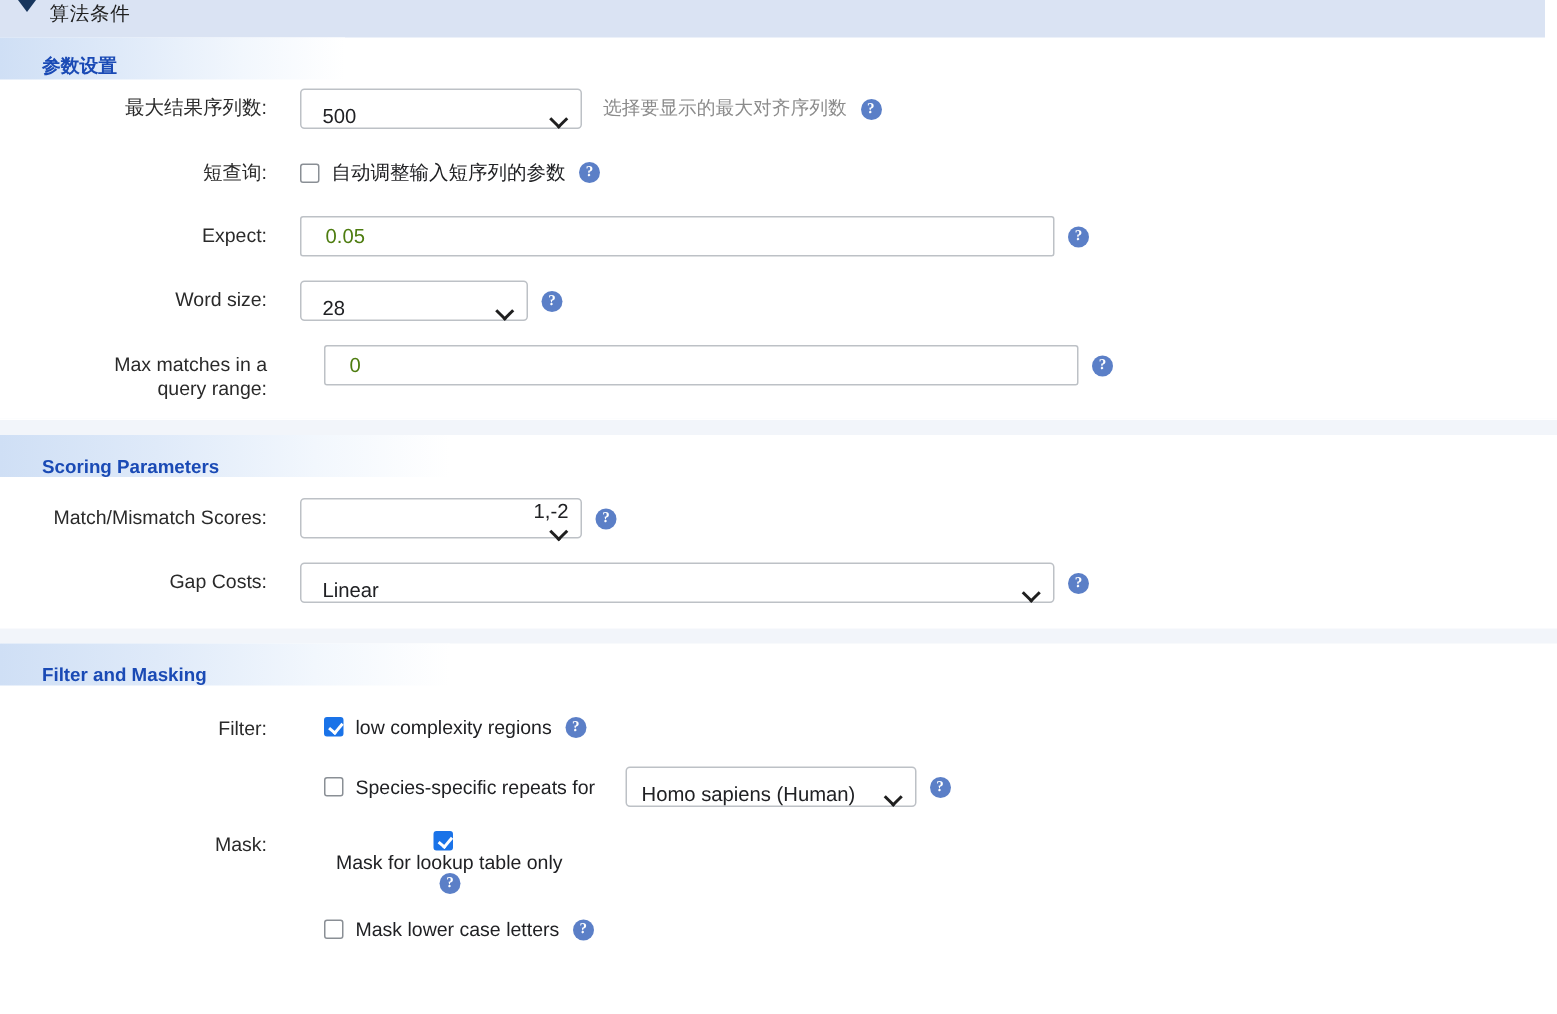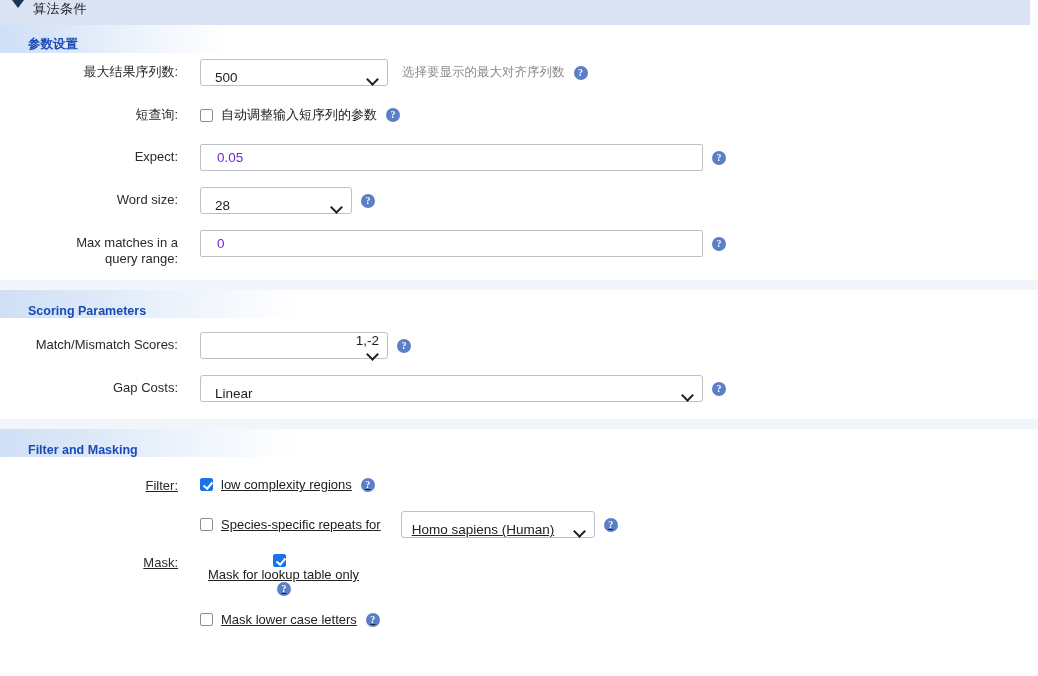--- a/index.html
+++ b/index.html
@@ -65,21 +65,21 @@
   }
 
   
   .section-body { padding-top: 6px; }
   .row {
     display: flex;
     align-items: flex-start;
     min-height: 26px;
     margin-bottom: 16px;
   }
-  .row.tight { margin-bottom: 12px; }
+  .row.tight { margin-bottom: 12px; gap: 16px; }
   .lbl {
     width: 200px;
     text-align: right;
     padding-right: 22px;
     box-sizing: border-box;
     font-size: 13px;
     color: #2a2a2a;
     line-height: 16px;
     padding-top: 5px;
     white-space: pre-line;
@@ -128,21 +128,21 @@
   .txt {
     height: 27px;
     border: 1px solid #bdc1c6;
     border-radius: 2px;
     background: #ffffff;
     display: flex;
     align-items: center;
     box-sizing: border-box;
     padding-left: 16px;
     font-size: 13.5px;
-    color: #6d28d9;
+    color: #4d7c0f;
   }
   .txt.w-expect { width: 503px; }
   .txt.w-maxmatch { width: 503px; }
 
   
   .cbox {
     width: 13px; height: 13px;
     border: 1px solid #8a8f95;
     border-radius: 2px;
     background: #ffffff;
@@ -292,21 +292,21 @@
   </div>
 
 </div>
 
 <div class="band"></div>
 
 <div class="sec-head wide">
   <span class="sec-head-label">Filter and Masking</span>
 </div>
 
-<div class="section-body" style="padding-top:16px;text-decoration:underline;">
+<div class="section-body" style="padding-top:16px;">
 
   <div class="row tight">
     <div class="lbl">Filter:</div>
     <div class="ctrl" style="padding-top:4px;">
       <span class="cbox on"></span>
       <span class="cb-label">low complexity regions</span>
       <span class="help">?</span>
     </div>
   </div>
 

